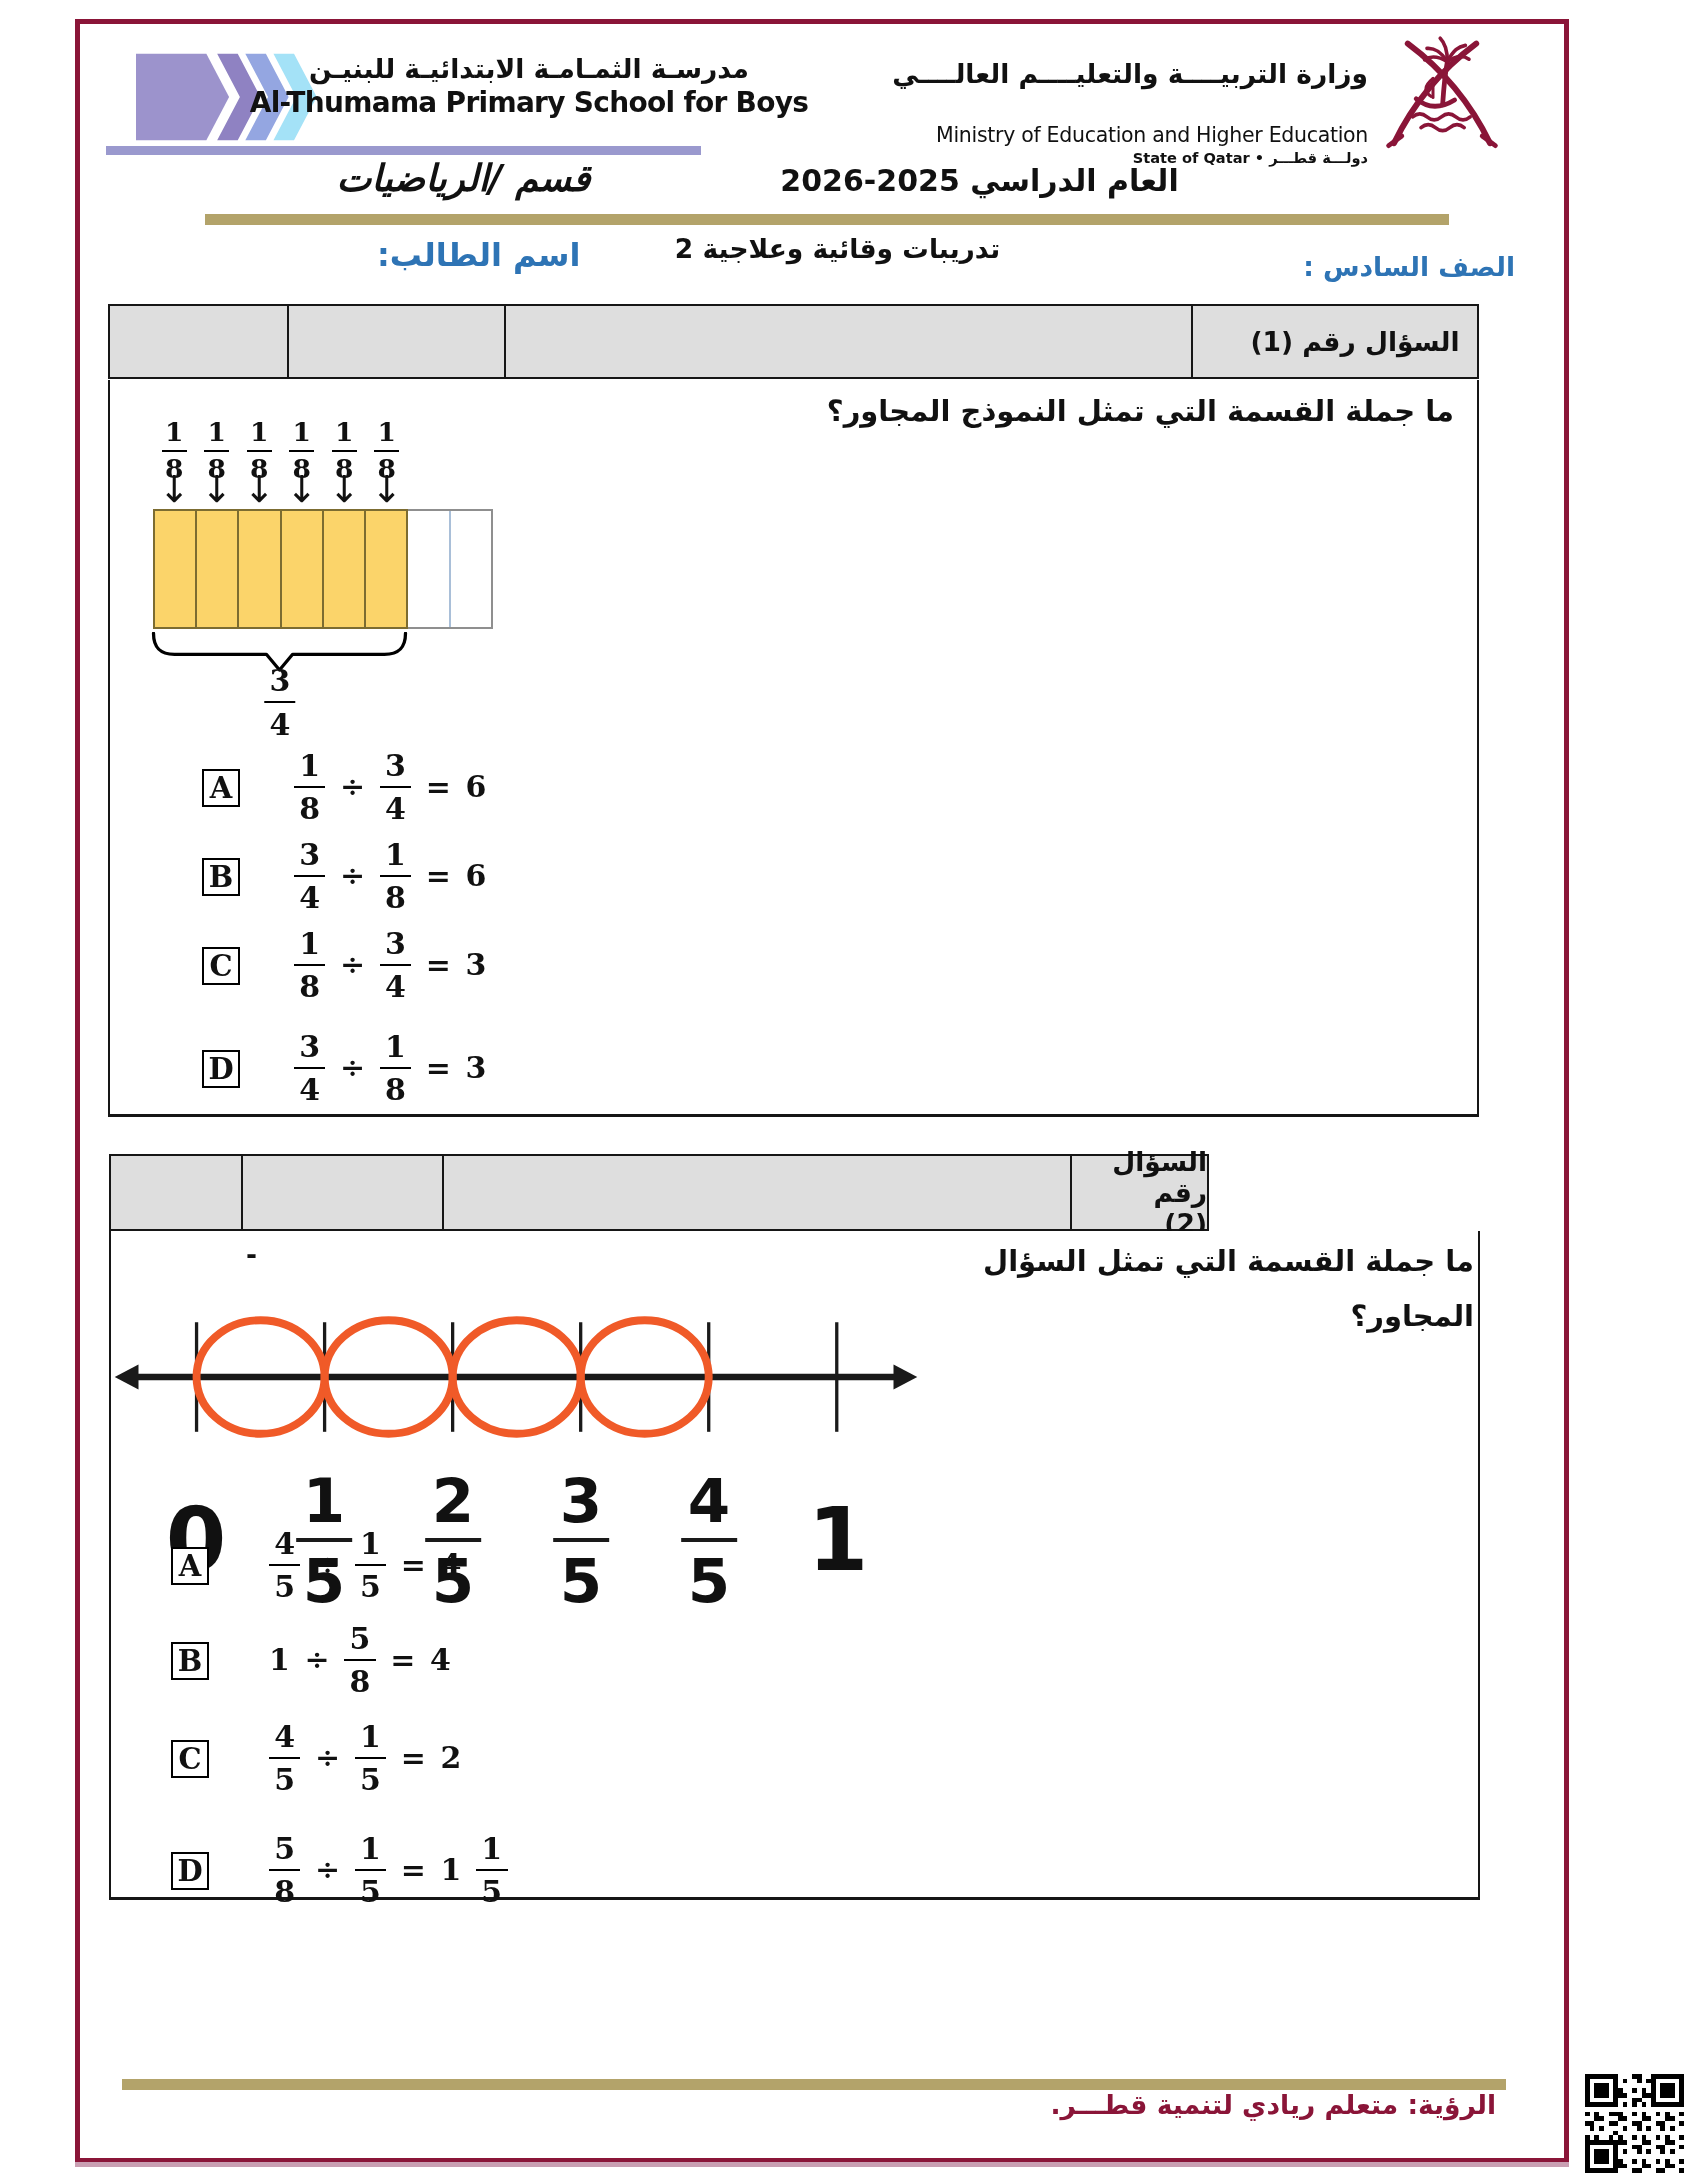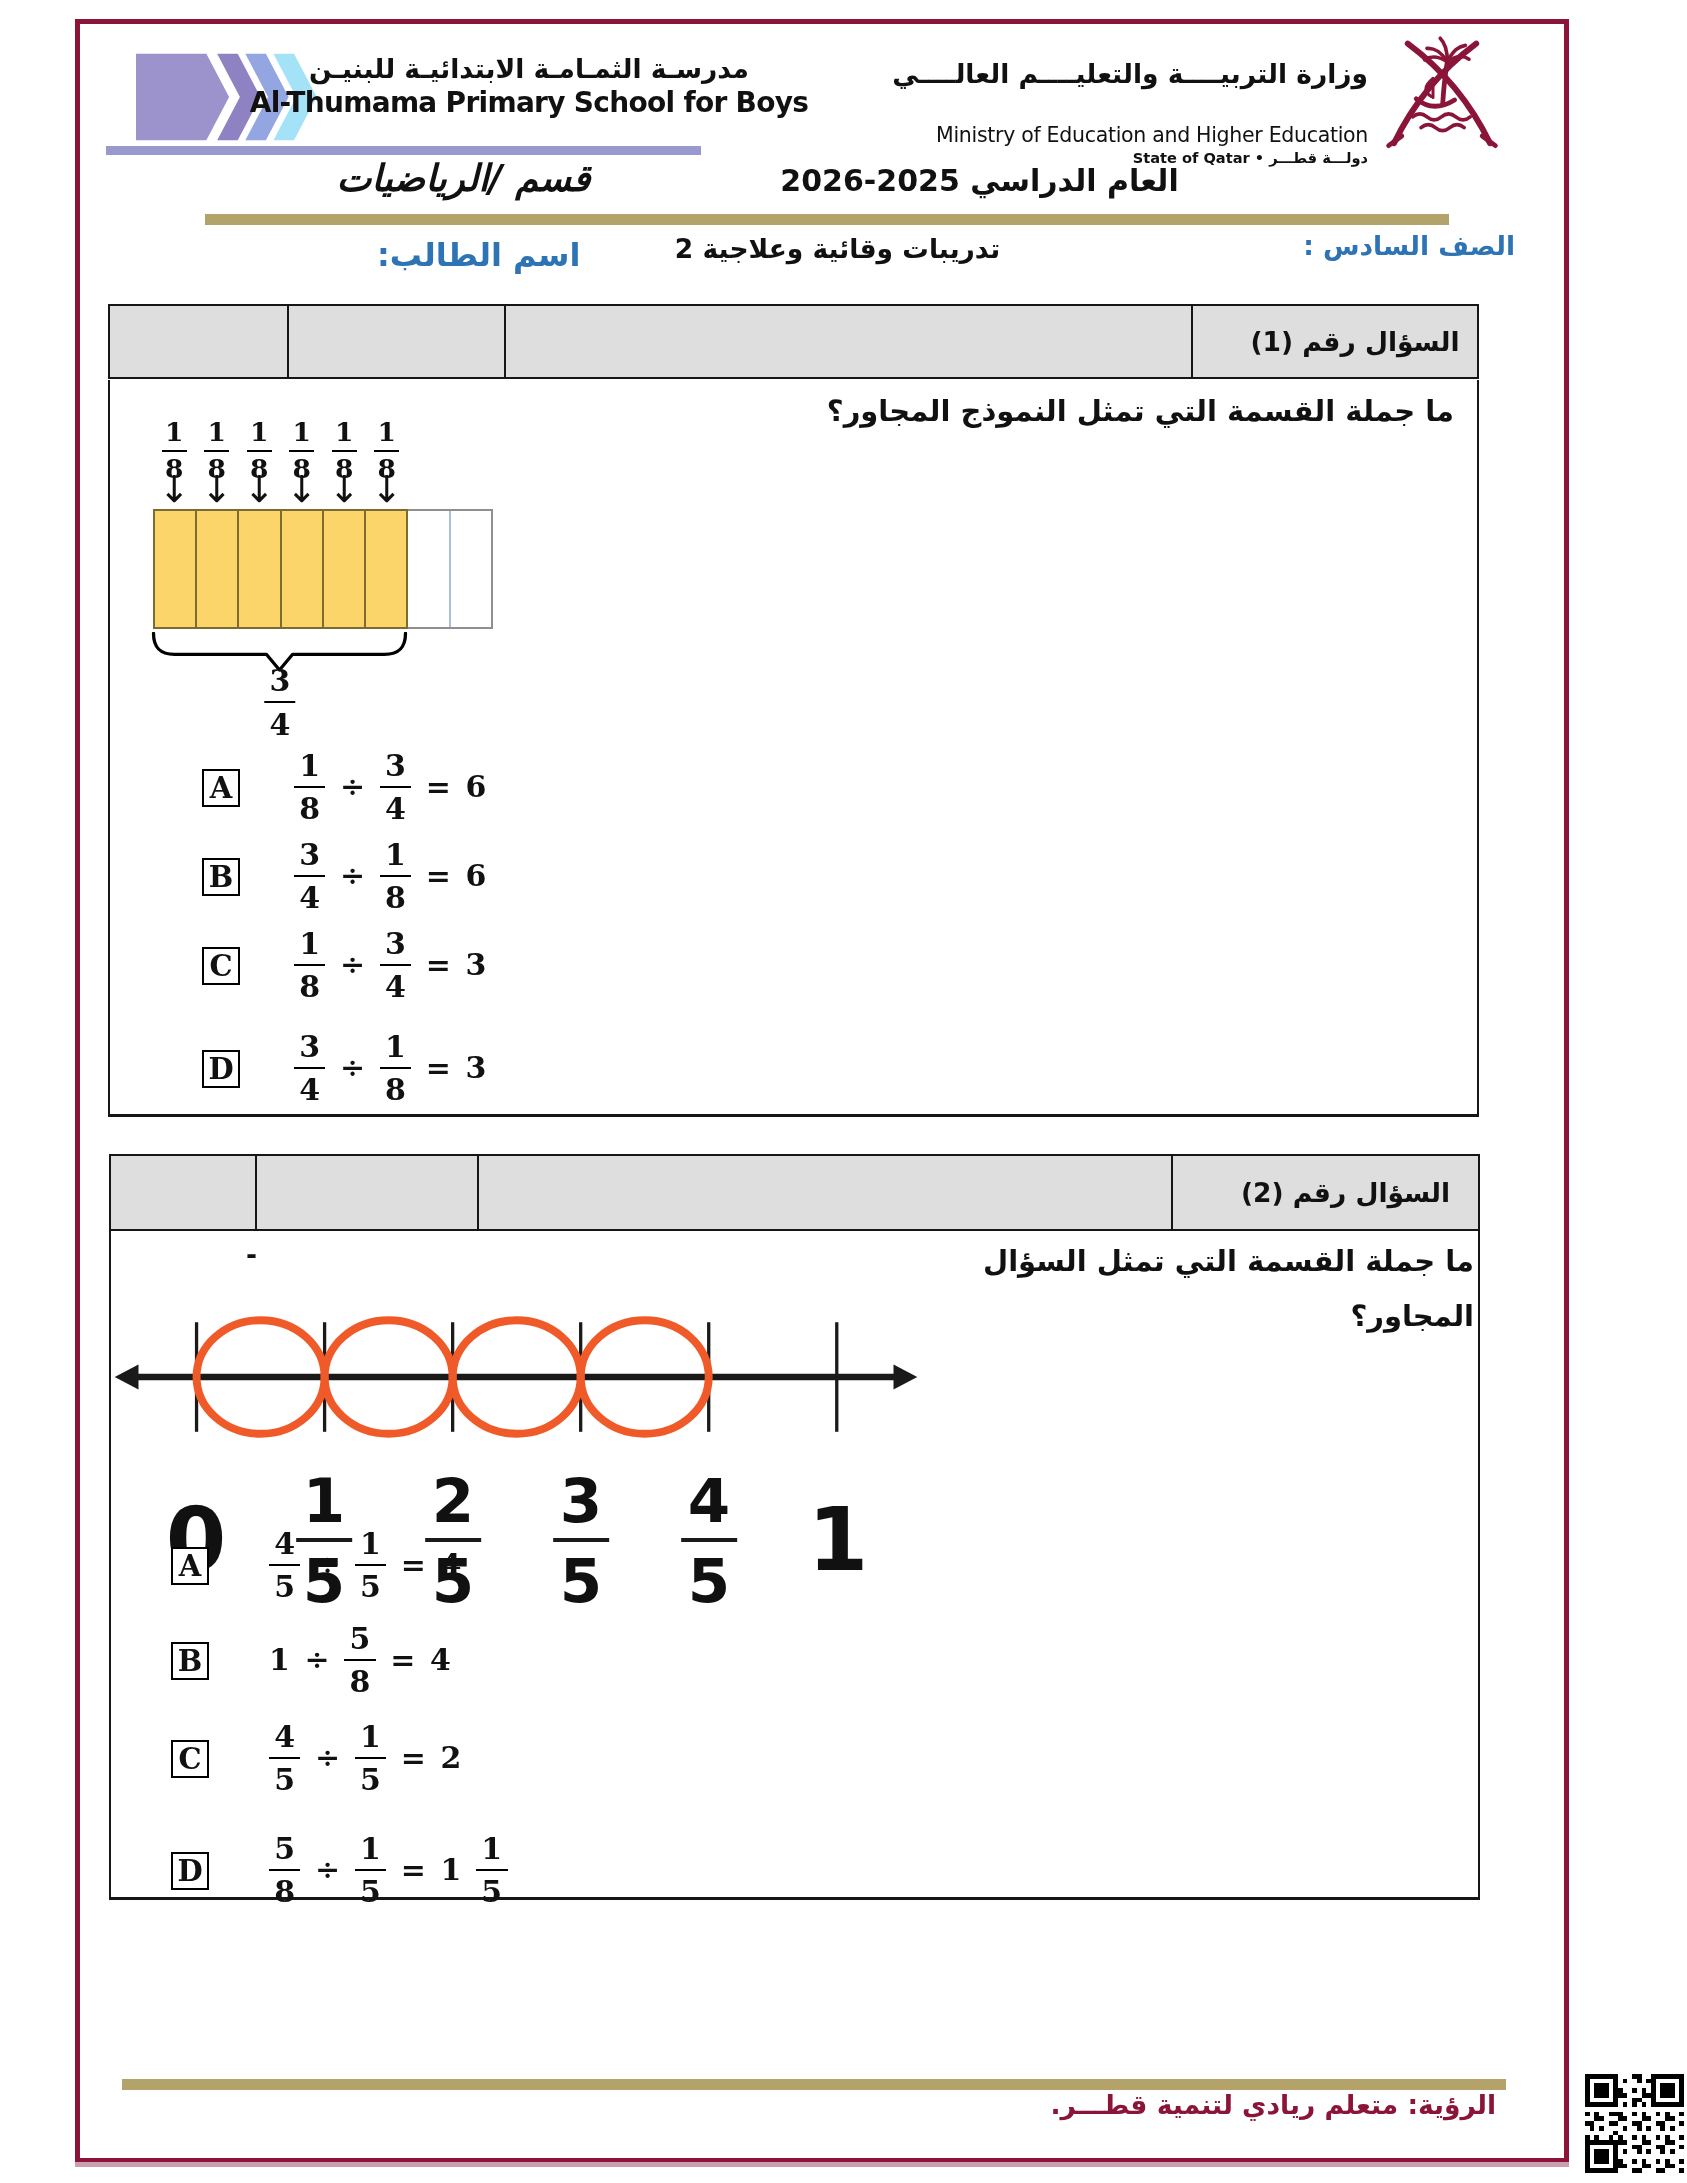--- a/index.html
+++ b/index.html
@@ -25,21 +25,21 @@
   .ministry-en{font-size:20.5px;line-height:1.3;letter-spacing:-0.3px;margin-top:32px;}
   .state-line{font-size:14.6px;font-weight:700;line-height:1.4;}
   .emblem{position:absolute;left:1379px;top:24px;width:126px;height:128px;}
 
   .dept{position:absolute;left:265px;top:157px;width:397px;text-align:center;
         font-size:37px;font-weight:700;font-style:italic;}
   .year{position:absolute;left:715px;top:163px;width:529px;text-align:center;
         font-size:30px;font-weight:700;}
   .tan-bar{position:absolute;left:205px;top:214px;width:1244px;height:11.2px;
         background:var(--tan,#B3A36A);}
-  .grade{position:absolute;right:172px;top:230px;font-size:26.5px;font-weight:700;color:var(--blue,#2E74B5);}
+  .grade{position:absolute;right:172px;top:251px;font-size:26.5px;font-weight:700;color:var(--blue,#2E74B5);}
   .wtitle{position:absolute;left:626px;top:233px;width:423px;text-align:center;
         font-size:26.5px;font-weight:700;}
   .sname{position:absolute;left:377px;top:236px;font-size:32px;font-weight:700;color:var(--blue,#2E74B5);}
 
   
   .qtable-header{position:absolute;display:flex;background:var(--gray-header,#DEDEDE);
         border:2px solid #161616;}
   .hcell{height:100%;}
   .hcell + .hcell{border-left:2px solid #161616;}
   .hcell.label{flex:1;display:flex;align-items:center;justify-content:center;
@@ -301,21 +301,21 @@
         <span class="op">÷</span>
         <span class="frac eq-frac">
           <span class="fnum">1</span>
           <span class="fden">8</span>
         </span>
         <span class="op">=</span>
         <span class="op">3</span>
       </div>
     </div>
 
-  <div class="qtable-header" style="left:109px;top:1154px;width:1371px;height:77px">
+  <div class="qtable-header" style="left:109px;top:1154px;width:1100px;height:77px">
     <div class="hcell" style="width:144px"></div>
     <div class="hcell" style="width:222px"></div>
     <div class="hcell" style="width:694px"></div>
     <div class="hcell label" dir="rtl">السؤال رقم (2)</div>
   </div>
   <div class="qtable-body" style="left:109px;top:1231px;width:1371px;height:669px"></div>
 
   <div class="question-text" style="right:213px;top:1244px" dir="rtl">ما جملة القسمة التي تمثل السؤال</div>
   <div class="question-text" style="right:213px;top:1299px" dir="rtl">المجاور؟</div>
   <div class="stray">-</div>

